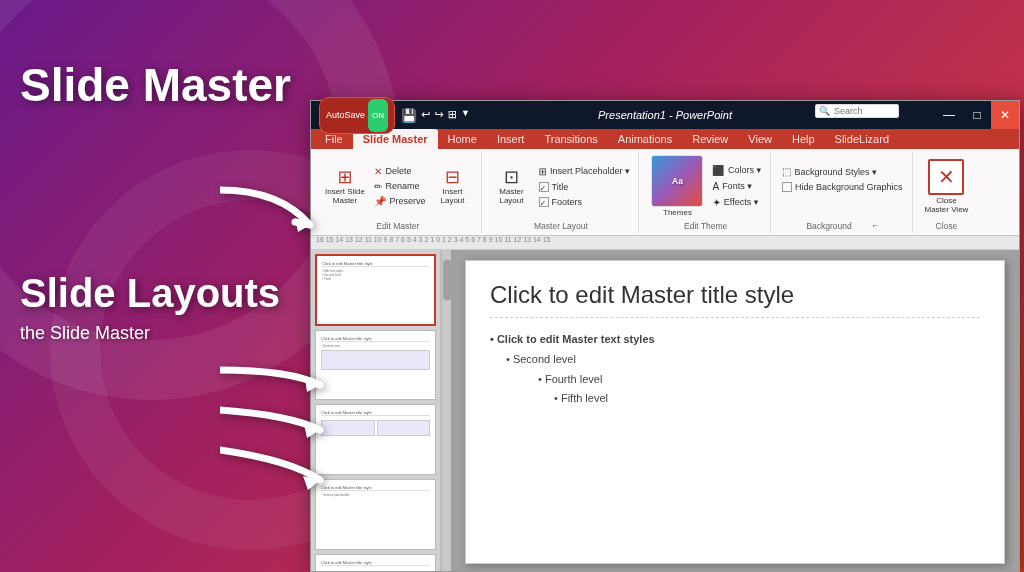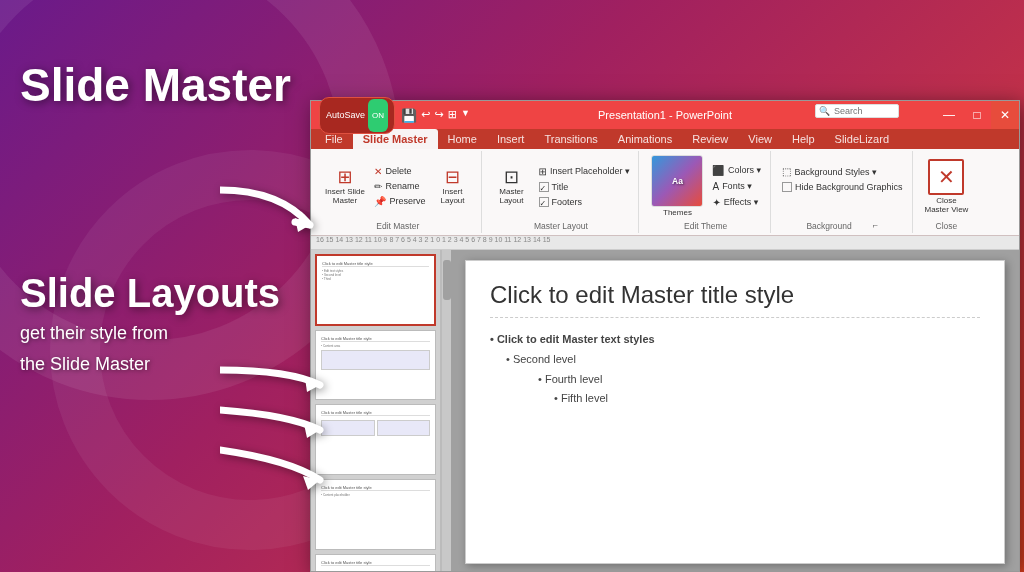--- a/index.html
+++ b/index.html
@@ -89,33 +89,34 @@
       background: #f0f0f0;
       border: 1px solid #999;
       box-shadow: 4px 4px 20px rgba(0,0,0,0.5);
       z-index: 5;
       display: flex;
       flex-direction: column;
     }
 
     
     .title-bar {
-      background: #ef4444;
+      background: #0f172a;
       height: 28px;
       display: flex;
       align-items: center;
       justify-content: center;
       color: white;
       font-size: 12px;
       flex-shrink: 0;
       position: relative;
     }
     .title-bar-text {
       font-size: 11px;
       color: #fff;
+      font-style: italic;
     }
     .title-bar-left {
       position: absolute;
       left: 8px;
       display: flex;
       align-items: center;
       gap: 6px;
     }
     .autosave-pill {
       background: #a82820;
@@ -482,21 +483,20 @@
 
   <div class="arrow" style="top: 120px; left: 200px;">
     <svg width="110" height="60" viewBox="0 0 110 60">
       <path d="M 0 10 Q 60 10 90 45 L 80 35 M 90 45 L 75 42" stroke="white" stroke-width="7" fill="none" stroke-linecap="round" stroke-linejoin="round"></path>
       <polygon points="90,45 75,38 78,52" fill="white"></polygon>
     </svg>
   </div>
 
   <div style="margin-top: 160px;">
     <div class="slide-layouts-title">Slide Layouts</div>
-    <div class="slide-layouts-sub">get their style from</div>
     <div class="slide-layouts-sub">the Slide Master</div>
   </div>
 
   <div class="arrow" style="top: 300px; left: 200px;">
     <svg width="120" height="50" viewBox="0 0 120 50">
       <path d="M 0 10 Q 70 10 100 25" stroke="white" stroke-width="7" fill="none" stroke-linecap="round"></path>
       <polygon points="100,25 85,18 87,32" fill="white"></polygon>
     </svg>
   </div>
   <div class="arrow" style="top: 340px; left: 200px;">

